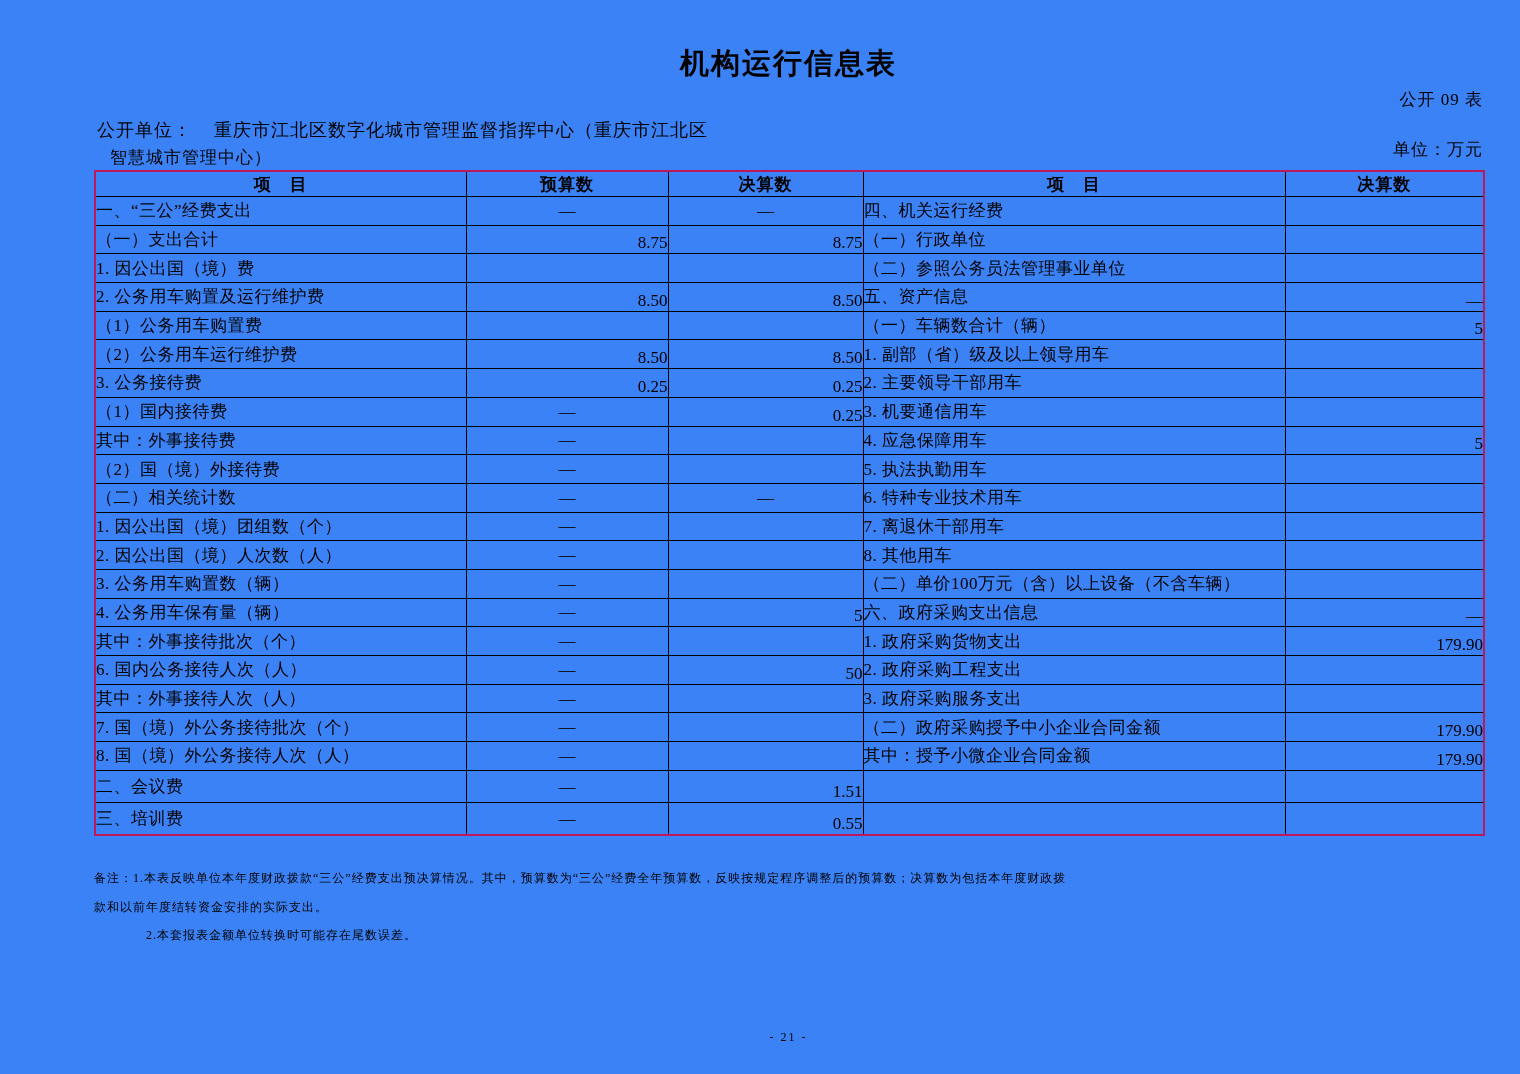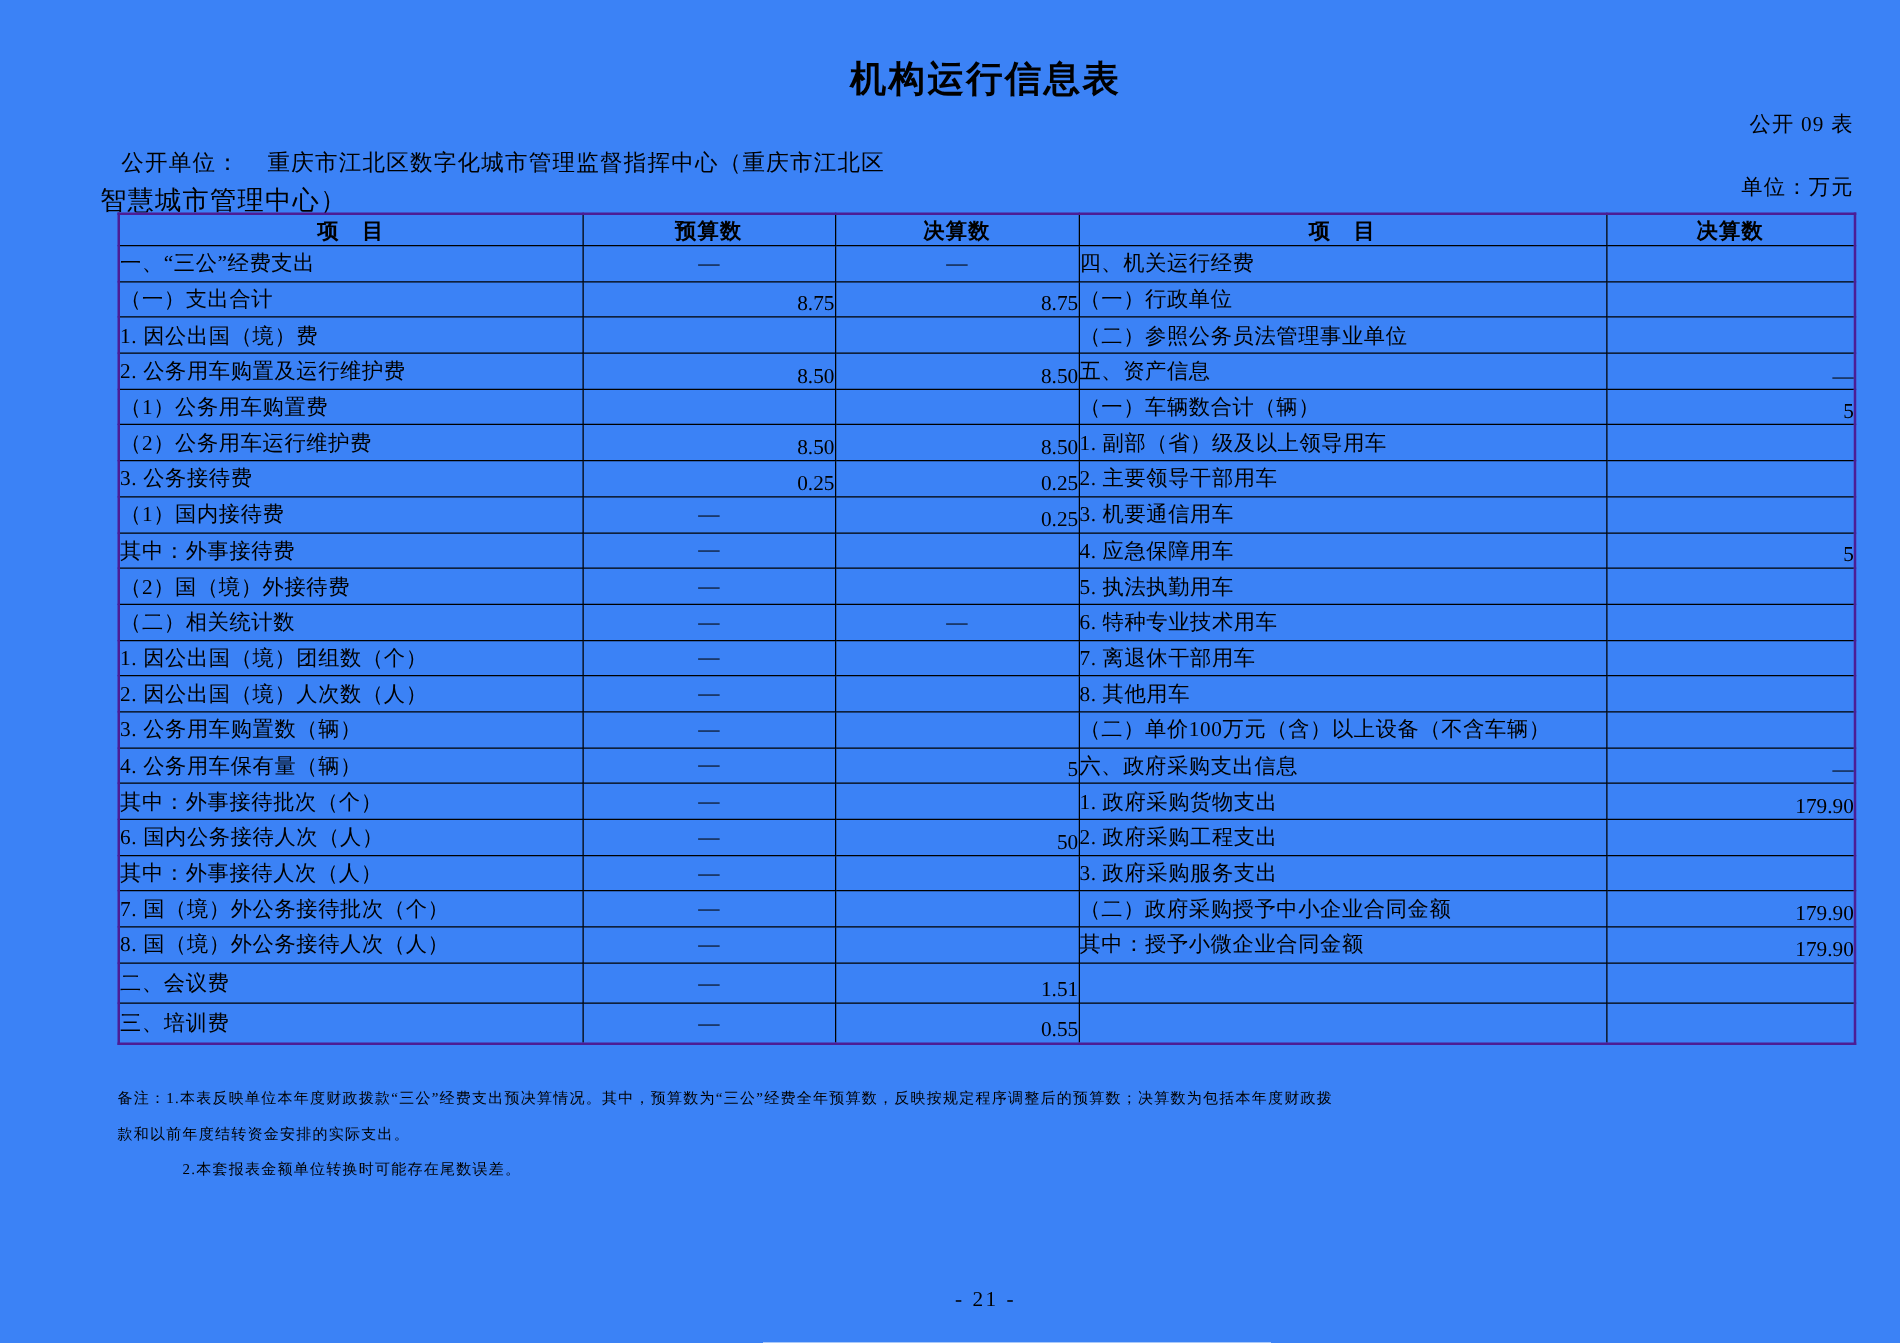--- a/index.html
+++ b/index.html
@@ -14,27 +14,27 @@
     position:absolute;left:94px;top:44px;width:1389px;
     margin:0;text-align:center;
     font-size:29px;font-weight:bold;letter-spacing:2px;
   }
   .form-code{
     position:absolute;right:37px;top:88px;
     font-size:17px;letter-spacing:1px;
   }
   .org-line1{position:absolute;left:97px;top:118px;font-size:18px;letter-spacing:1px;}
   .org-line1 .gap{display:inline-block;width:22px;}
-  .org-line2{position:absolute;left:80px;top:146px;font-size:21px;letter-spacing:1px;}
+  .org-line2{position:absolute;left:110px;top:146px;font-size:17px;letter-spacing:1px;}
   .unit-note{position:absolute;right:37px;top:138px;font-size:17px;letter-spacing:1px;}
 
   table.info{
     position:absolute;left:94px;top:170px;width:1389px;
     border-collapse:collapse;table-layout:fixed;
-    border:2px solid #4c1d95;
+    border:2px solid #be185d;
     font-family:Liberation Serif, serif;
   }
   table.info th, table.info td{
     border:1px solid #000;
     padding:0;overflow:hidden;white-space:nowrap;
   }
   table.info th{
     font-size:17px;font-weight:bold;text-align:center;
     height:24px;letter-spacing:1px;
   }
@@ -55,21 +55,21 @@
   }
 
   .notes{
     position:absolute;left:94px;top:864px;width:1398px;
     font-size:12px;letter-spacing:1px;line-height:28.5px;
   }
   .notes .note-line{white-space:nowrap;}
   .notes .indent{padding-left:52px;}
   .page-number{
     position:absolute;left:94px;top:1030px;width:1389px;
-    text-align:center;font-size:17px;letter-spacing:2px;
+    text-align:center;font-size:12px;letter-spacing:2px;
   }
 </style>
 </head>
 <body>
 
 <div class="page">
 
   <h1 class="title">机构运行信息表</h1>
 
   <div class="form-code">公开 09 表</div>

